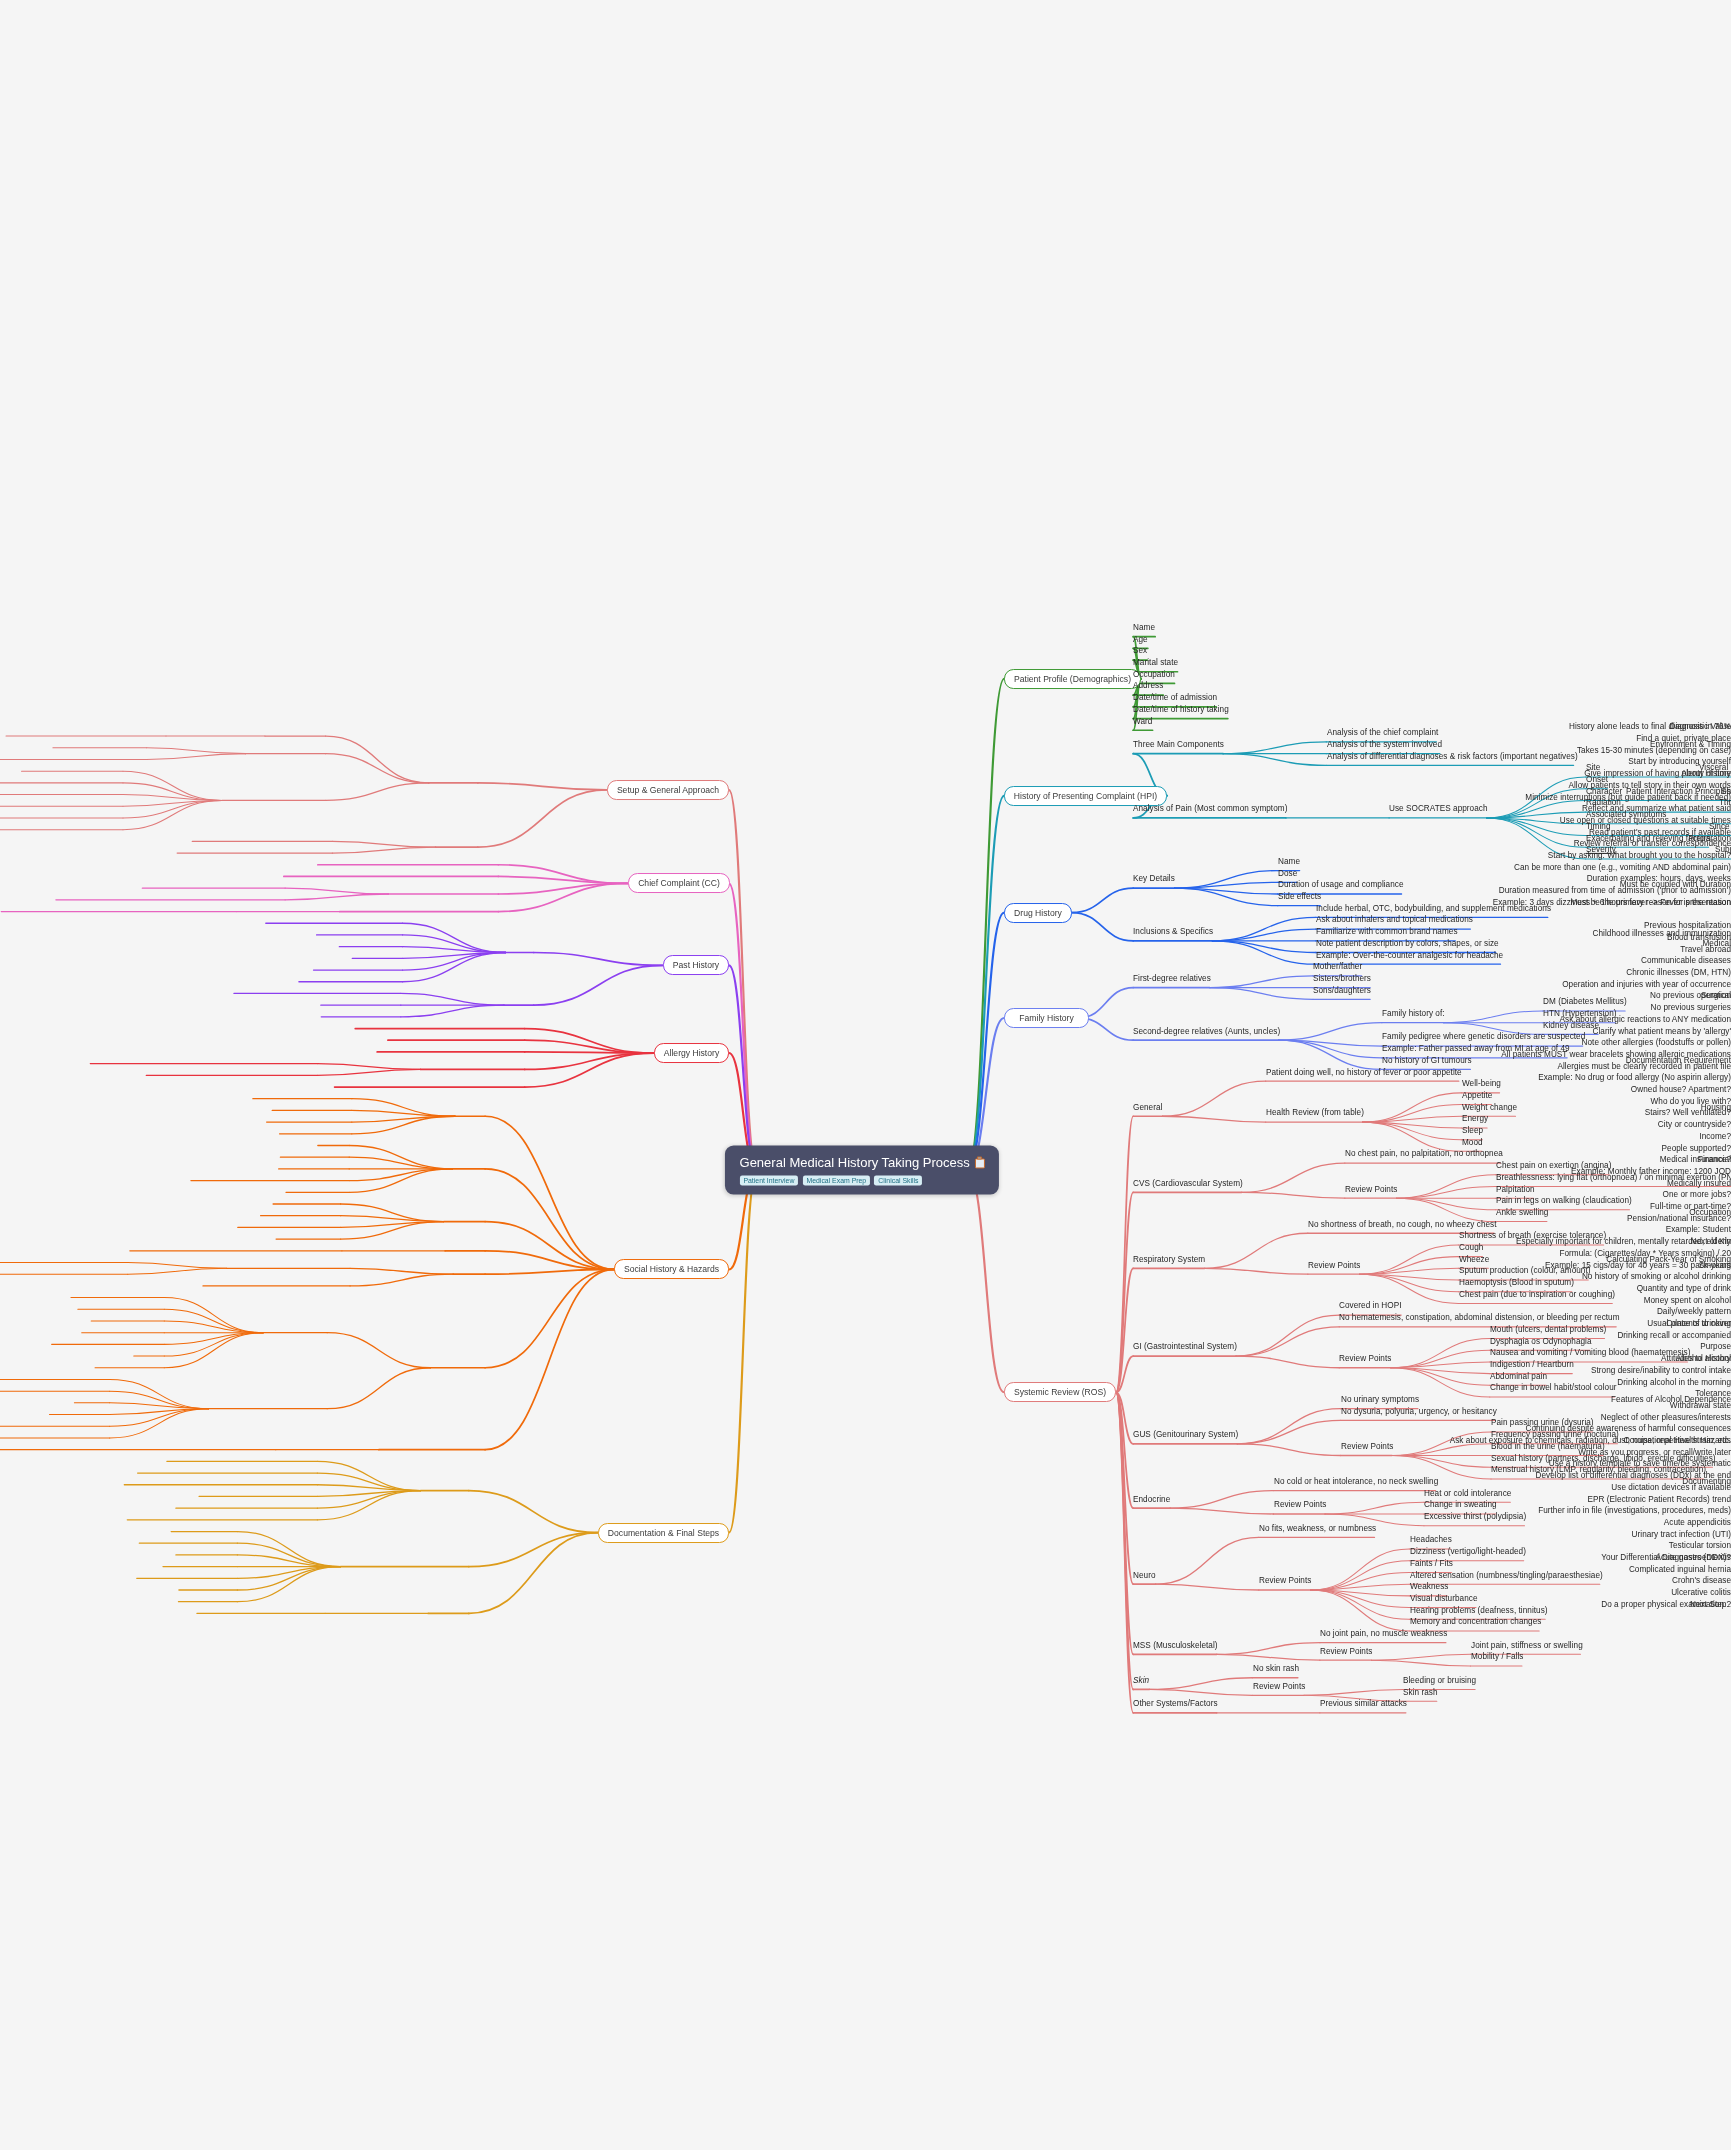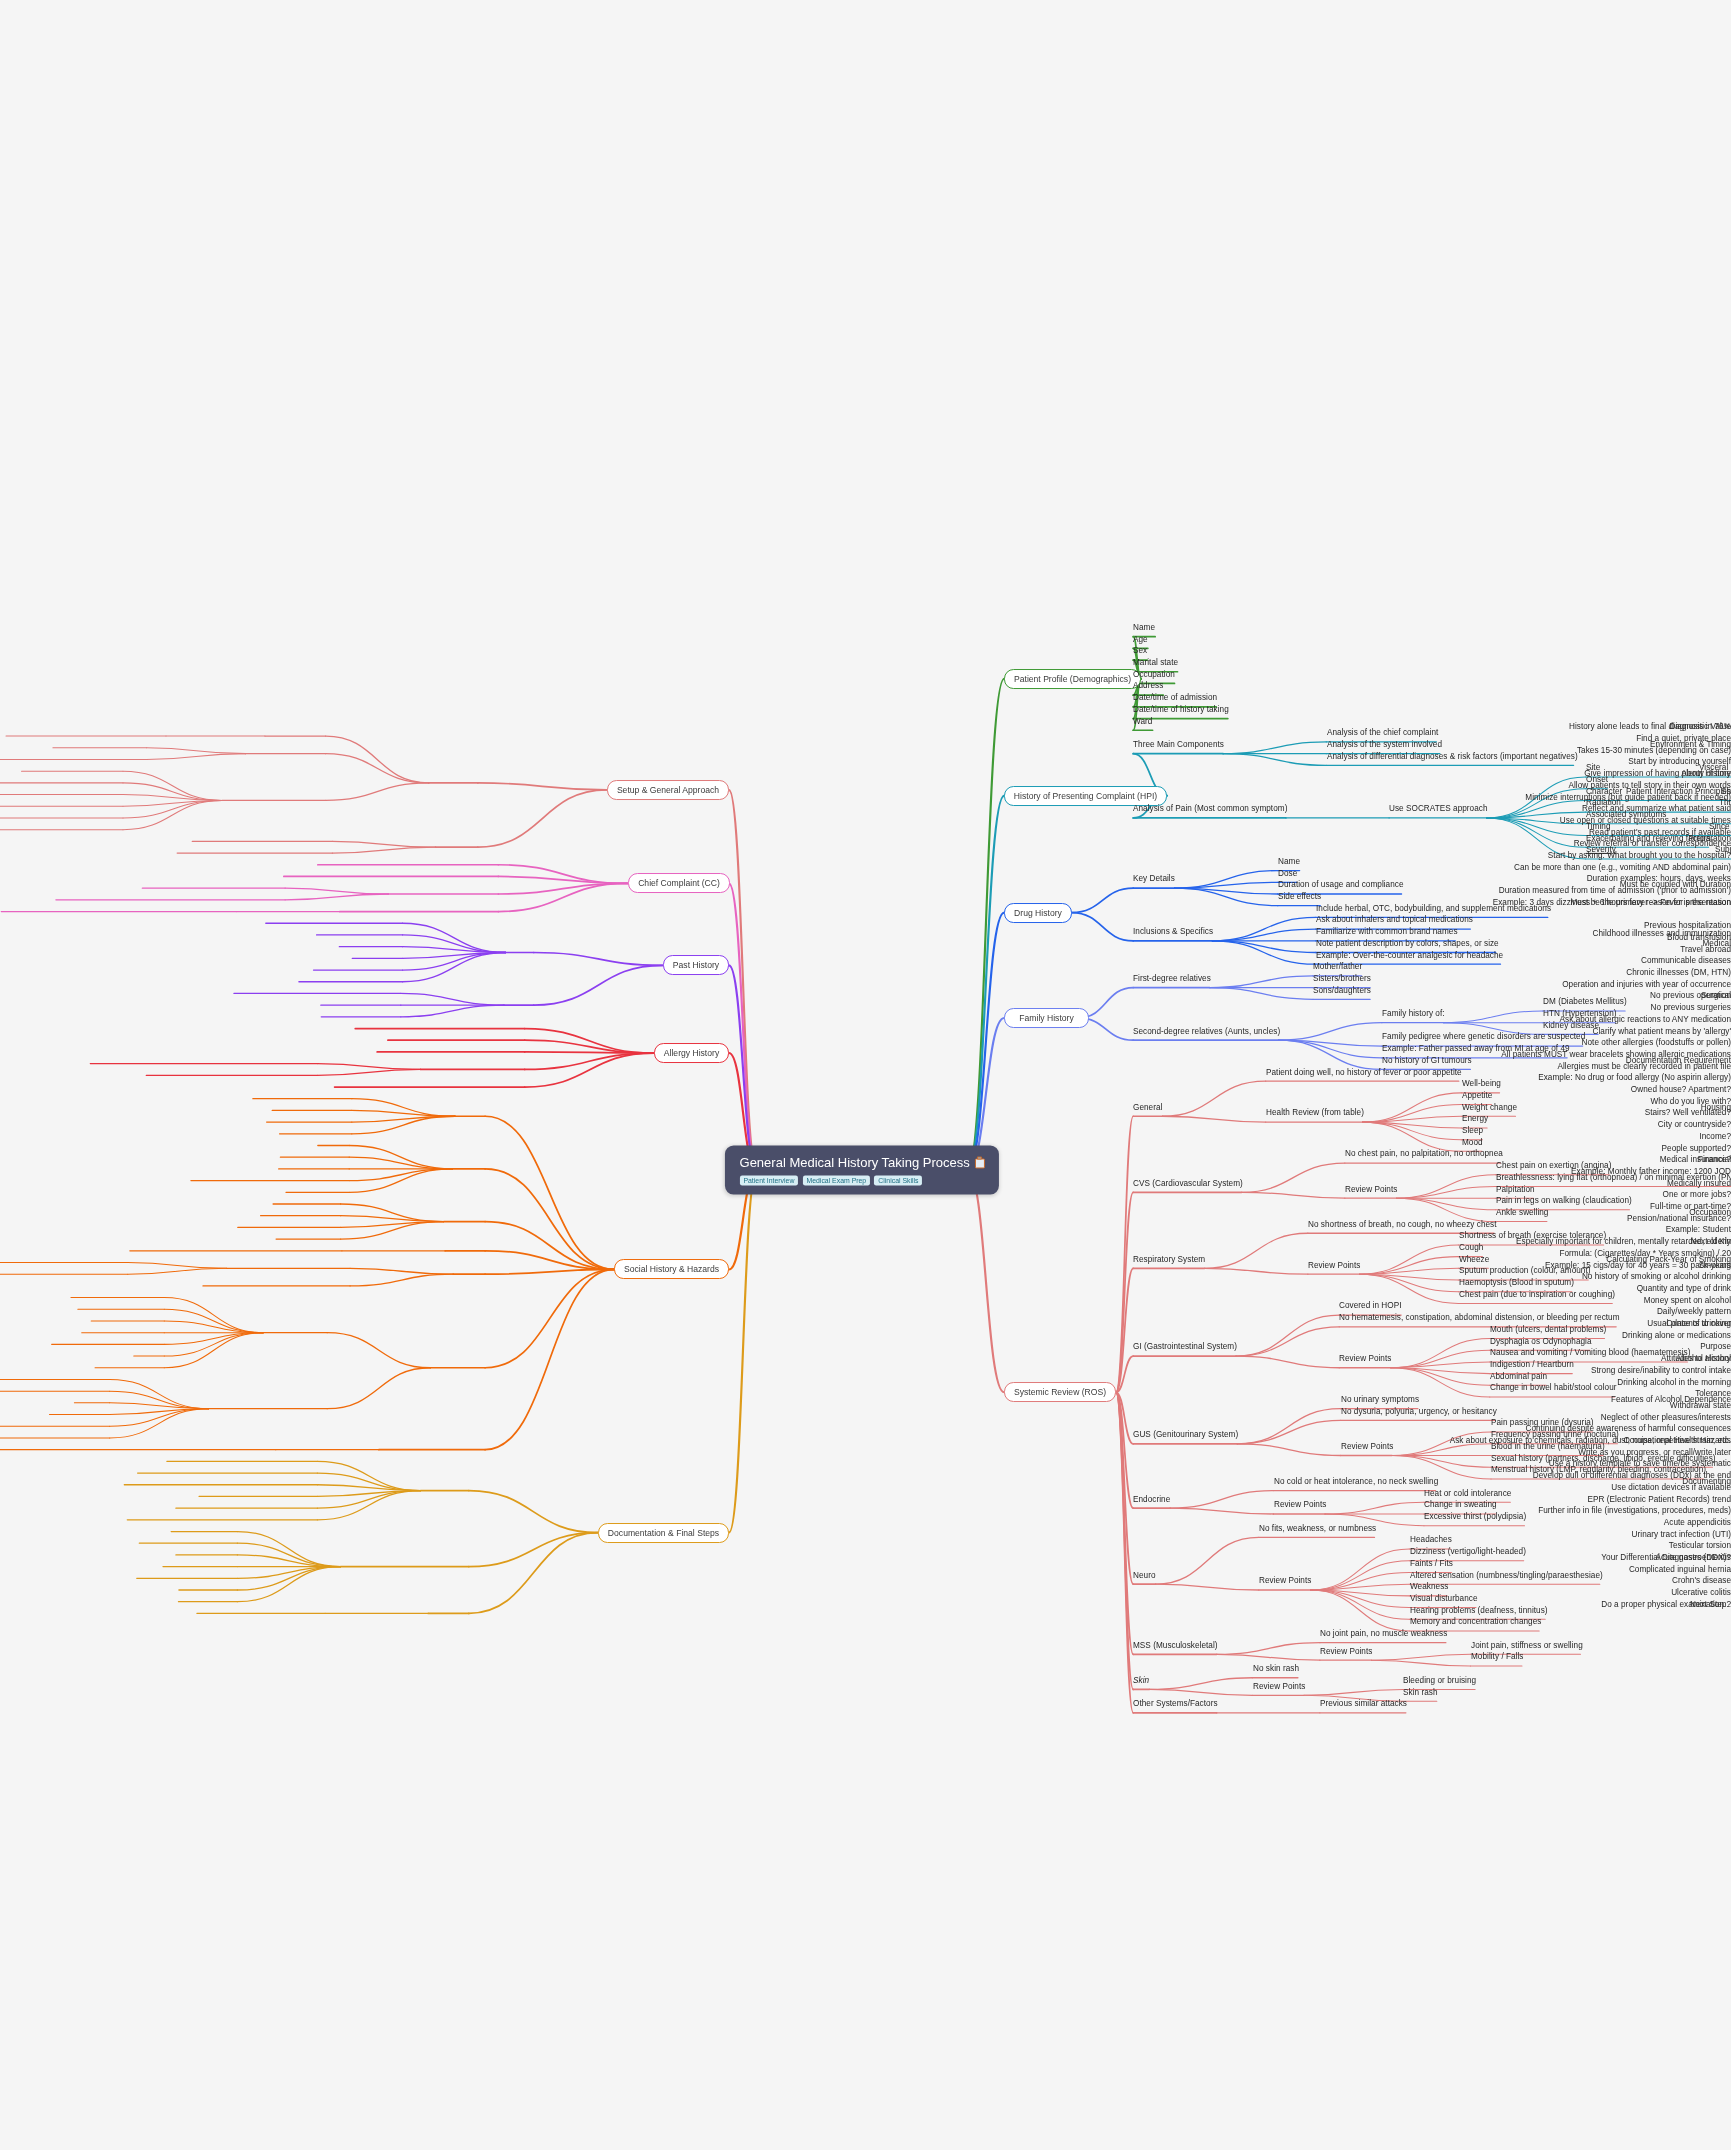--- a/index.html
+++ b/index.html
@@ -557,37 +557,37 @@
       <div class="node leaf l" style="top: 1260px; left: 227px;">Calculating Pack-Year of Smoking</div>
       <div class="node leaf l" style="top: 1254px; left: -42px;">Formula: (Cigarettes/day * Years smoking) / 20</div>
       <div class="node leaf l" style="top: 1266px; left: -56px;">Example: 15 cigs/day for 40 years = 30 pack-years</div>
       <div class="node leaf l" style="top: 1277px; left: 203px;">No history of smoking or alcohol drinking</div>
       <div class="node leaf l" style="top: 1359px; left: 431px;">Alcohol History</div>
       <div class="node leaf l" style="top: 1324px; left: 263px;">Contents to cover</div>
       <div class="node leaf l" style="top: 1289px; left: 71px;">Quantity and type of drink</div>
       <div class="node leaf l" style="top: 1301px; left: 78px;">Money spent on alcohol</div>
       <div class="node leaf l" style="top: 1312px; left: 91px;">Daily/weekly pattern</div>
       <div class="node leaf l" style="top: 1324px; left: 82px;">Usual place of drinking</div>
-      <div class="node leaf l" style="top: 1336px; left: 52px;">Drinking alone or medications</div>
+      <div class="node leaf l" style="top: 1336px; left: 52px;">Drinking recall or accompanied</div>
       <div class="node leaf l" style="top: 1347px; left: 134px;">Purpose</div>
       <div class="node leaf l" style="top: 1359px; left: 95px;">Attitudes to alcohol</div>
       <div class="node leaf l" style="top: 1400px; left: 209px;">Features of Alcohol Dependence</div>
       <div class="node leaf l" style="top: 1371px; left: -28px;">Strong desire/inability to control intake</div>
       <div class="node leaf l" style="top: 1383px; left: -2.6px;">Drinking alcohol in the morning</div>
       <div class="node leaf l" style="top: 1394px; left: 74px;">Tolerance</div>
       <div class="node leaf l" style="top: 1406px; left: 49px;">Withdrawal state</div>
       <div class="node leaf l" style="top: 1418px; left: -19px;">Neglect of other pleasures/interests</div>
       <div class="node leaf l" style="top: 1429px; left: -93px;">Continuing despite awareness of harmful consequences</div>
       <div class="node leaf l" style="top: 1441px; left: 379px;">Occupational Health Hazards</div>
       <div class="node leaf l" style="top: 1441px; left: -1.7px;">Ask about exposure to chemicals, radiation, dust, noise, repetitive strain, etc.</div>
       <div class="node branch" style="border-color: rgb(221, 155, 26); top: 1533px; left: 598px; width: 131px; text-align: center;">Documentation &amp; Final Steps</div>
       <div class="node leaf l" style="top: 1482px; left: 421px;">Documenting</div>
       <div class="node leaf l" style="top: 1453px; left: 167px;">Write as you progress, or recall/write later</div>
       <div class="node leaf l" style="top: 1464px; left: 138px;">Use a history template to save time/be systematic</div>
-      <div class="node leaf l" style="top: 1476px; left: 124px;">Develop dull of differential diagnoses (DDx) at the end</div>
+      <div class="node leaf l" style="top: 1476px; left: 124px;">Develop list of differential diagnoses (DDx) at the end</div>
       <div class="node leaf l" style="top: 1488px; left: 199px;">Use dictation devices if available</div>
       <div class="node leaf l" style="top: 1500px; left: 176px;">EPR (Electronic Patient Records) trend</div>
       <div class="node leaf l" style="top: 1511px; left: 127px;">Further info in file (investigations, procedures, meds)</div>
       <div class="node leaf l" style="top: 1558px; left: 341px;">Your Differential Diagnoses (DDX)?</div>
       <div class="node leaf l" style="top: 1523px; left: 171px;">Acute appendicitis</div>
       <div class="node leaf l" style="top: 1535px; left: 139px;">Urinary tract infection (UTI)</div>
       <div class="node leaf l" style="top: 1546px; left: 176px;">Testicular torsion</div>
       <div class="node leaf l" style="top: 1558px; left: 163px;">Acute gastroenteritis</div>
       <div class="node leaf l" style="top: 1570px; left: 137px;">Complicated inguinal hernia</div>
       <div class="node leaf l" style="top: 1581px; left: 179px;">Crohn's disease</div>

